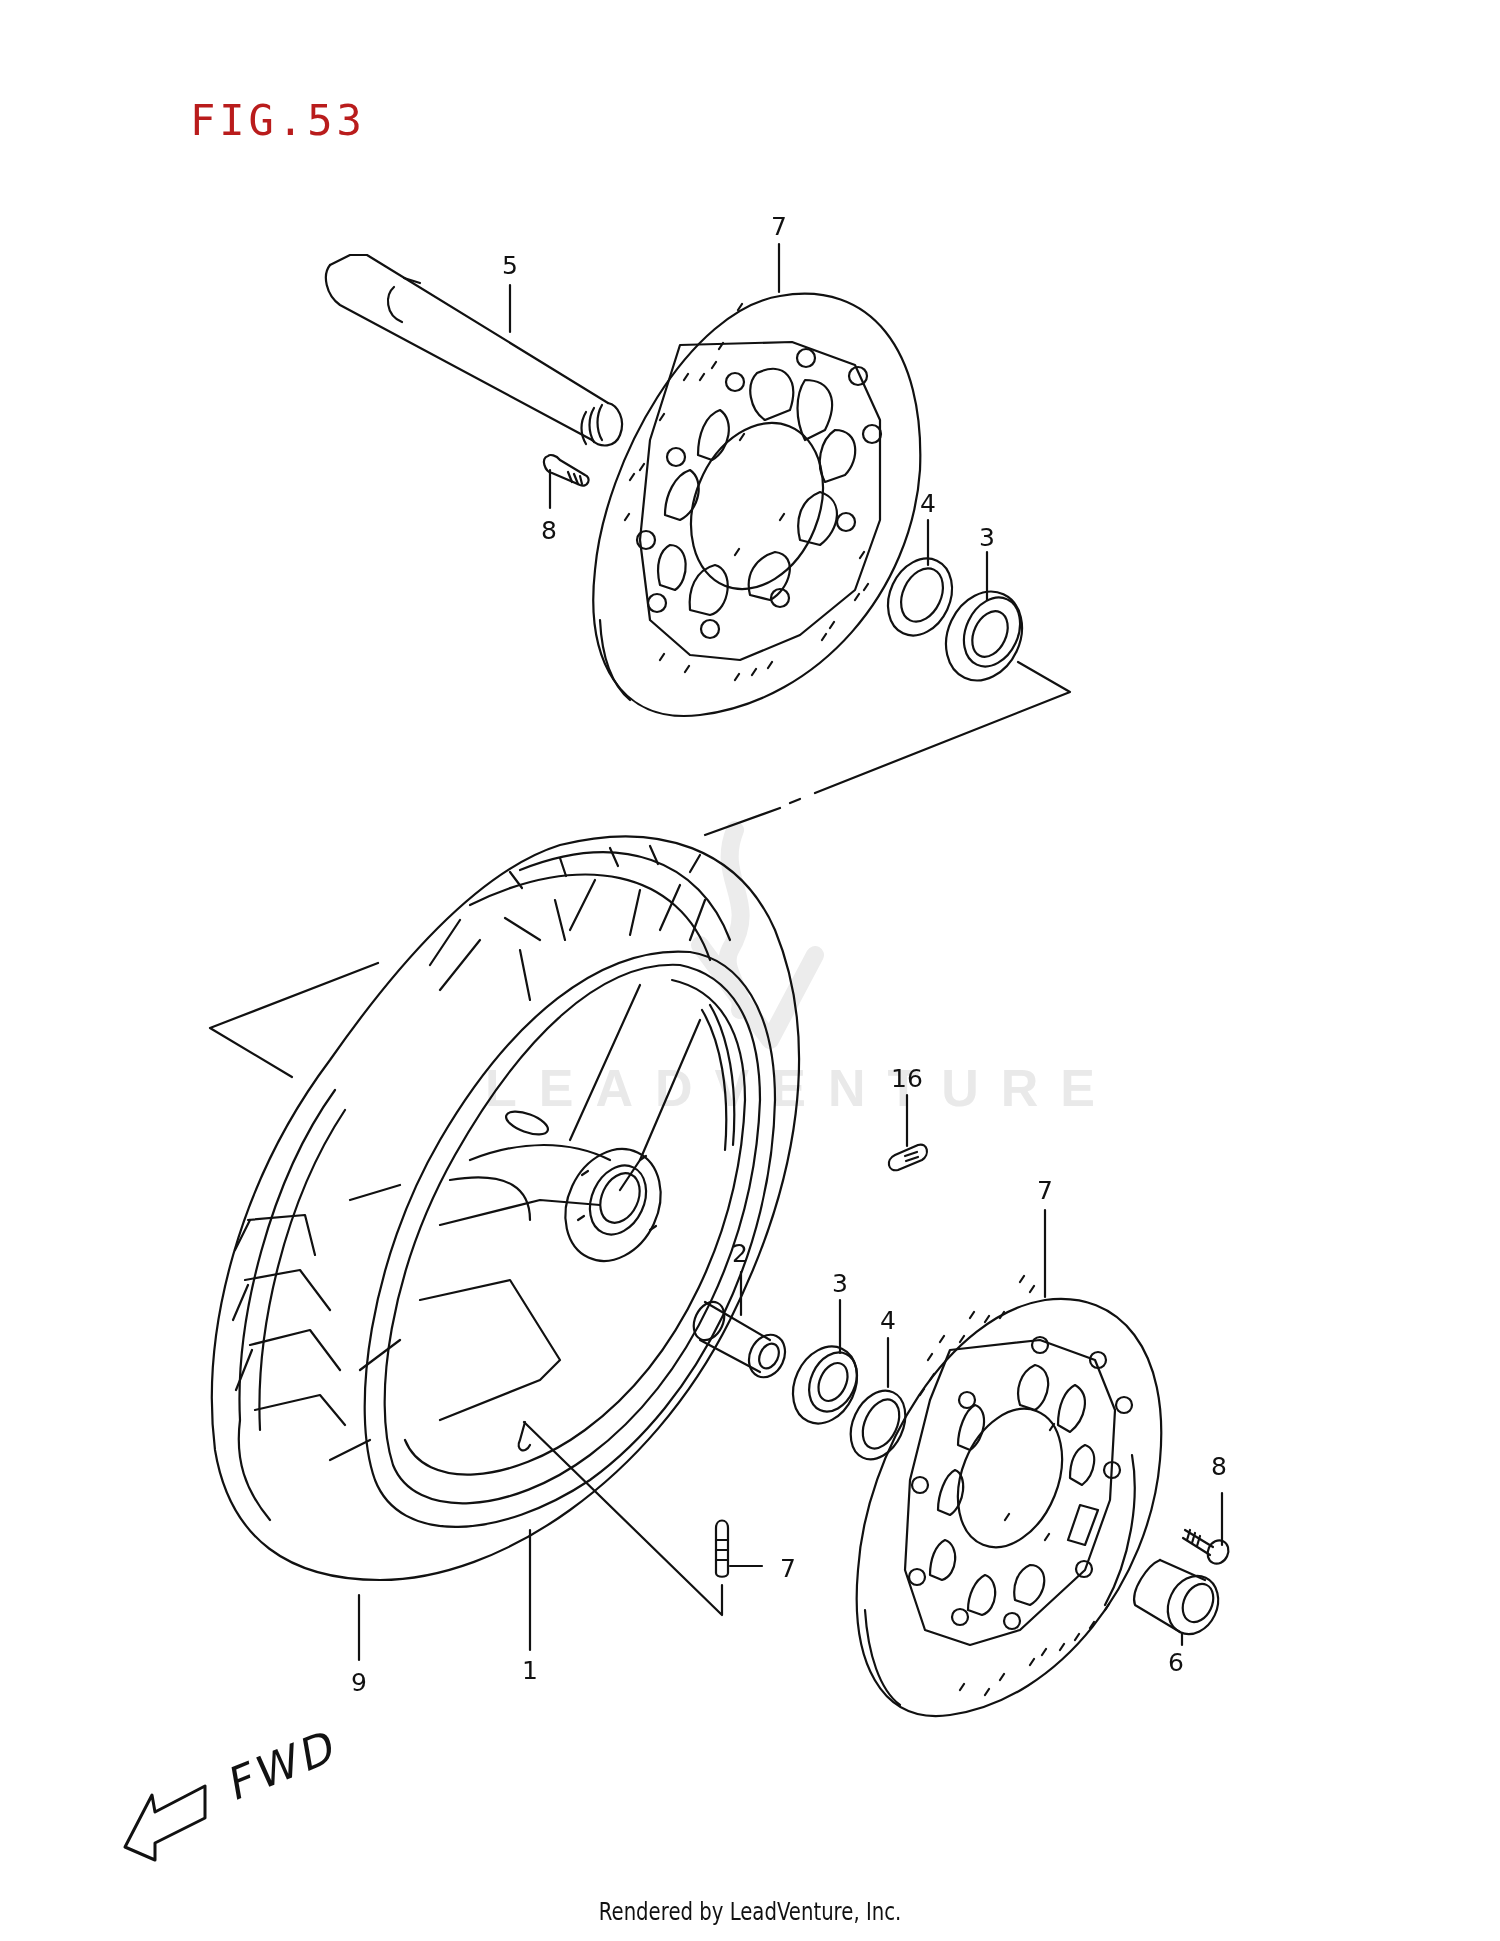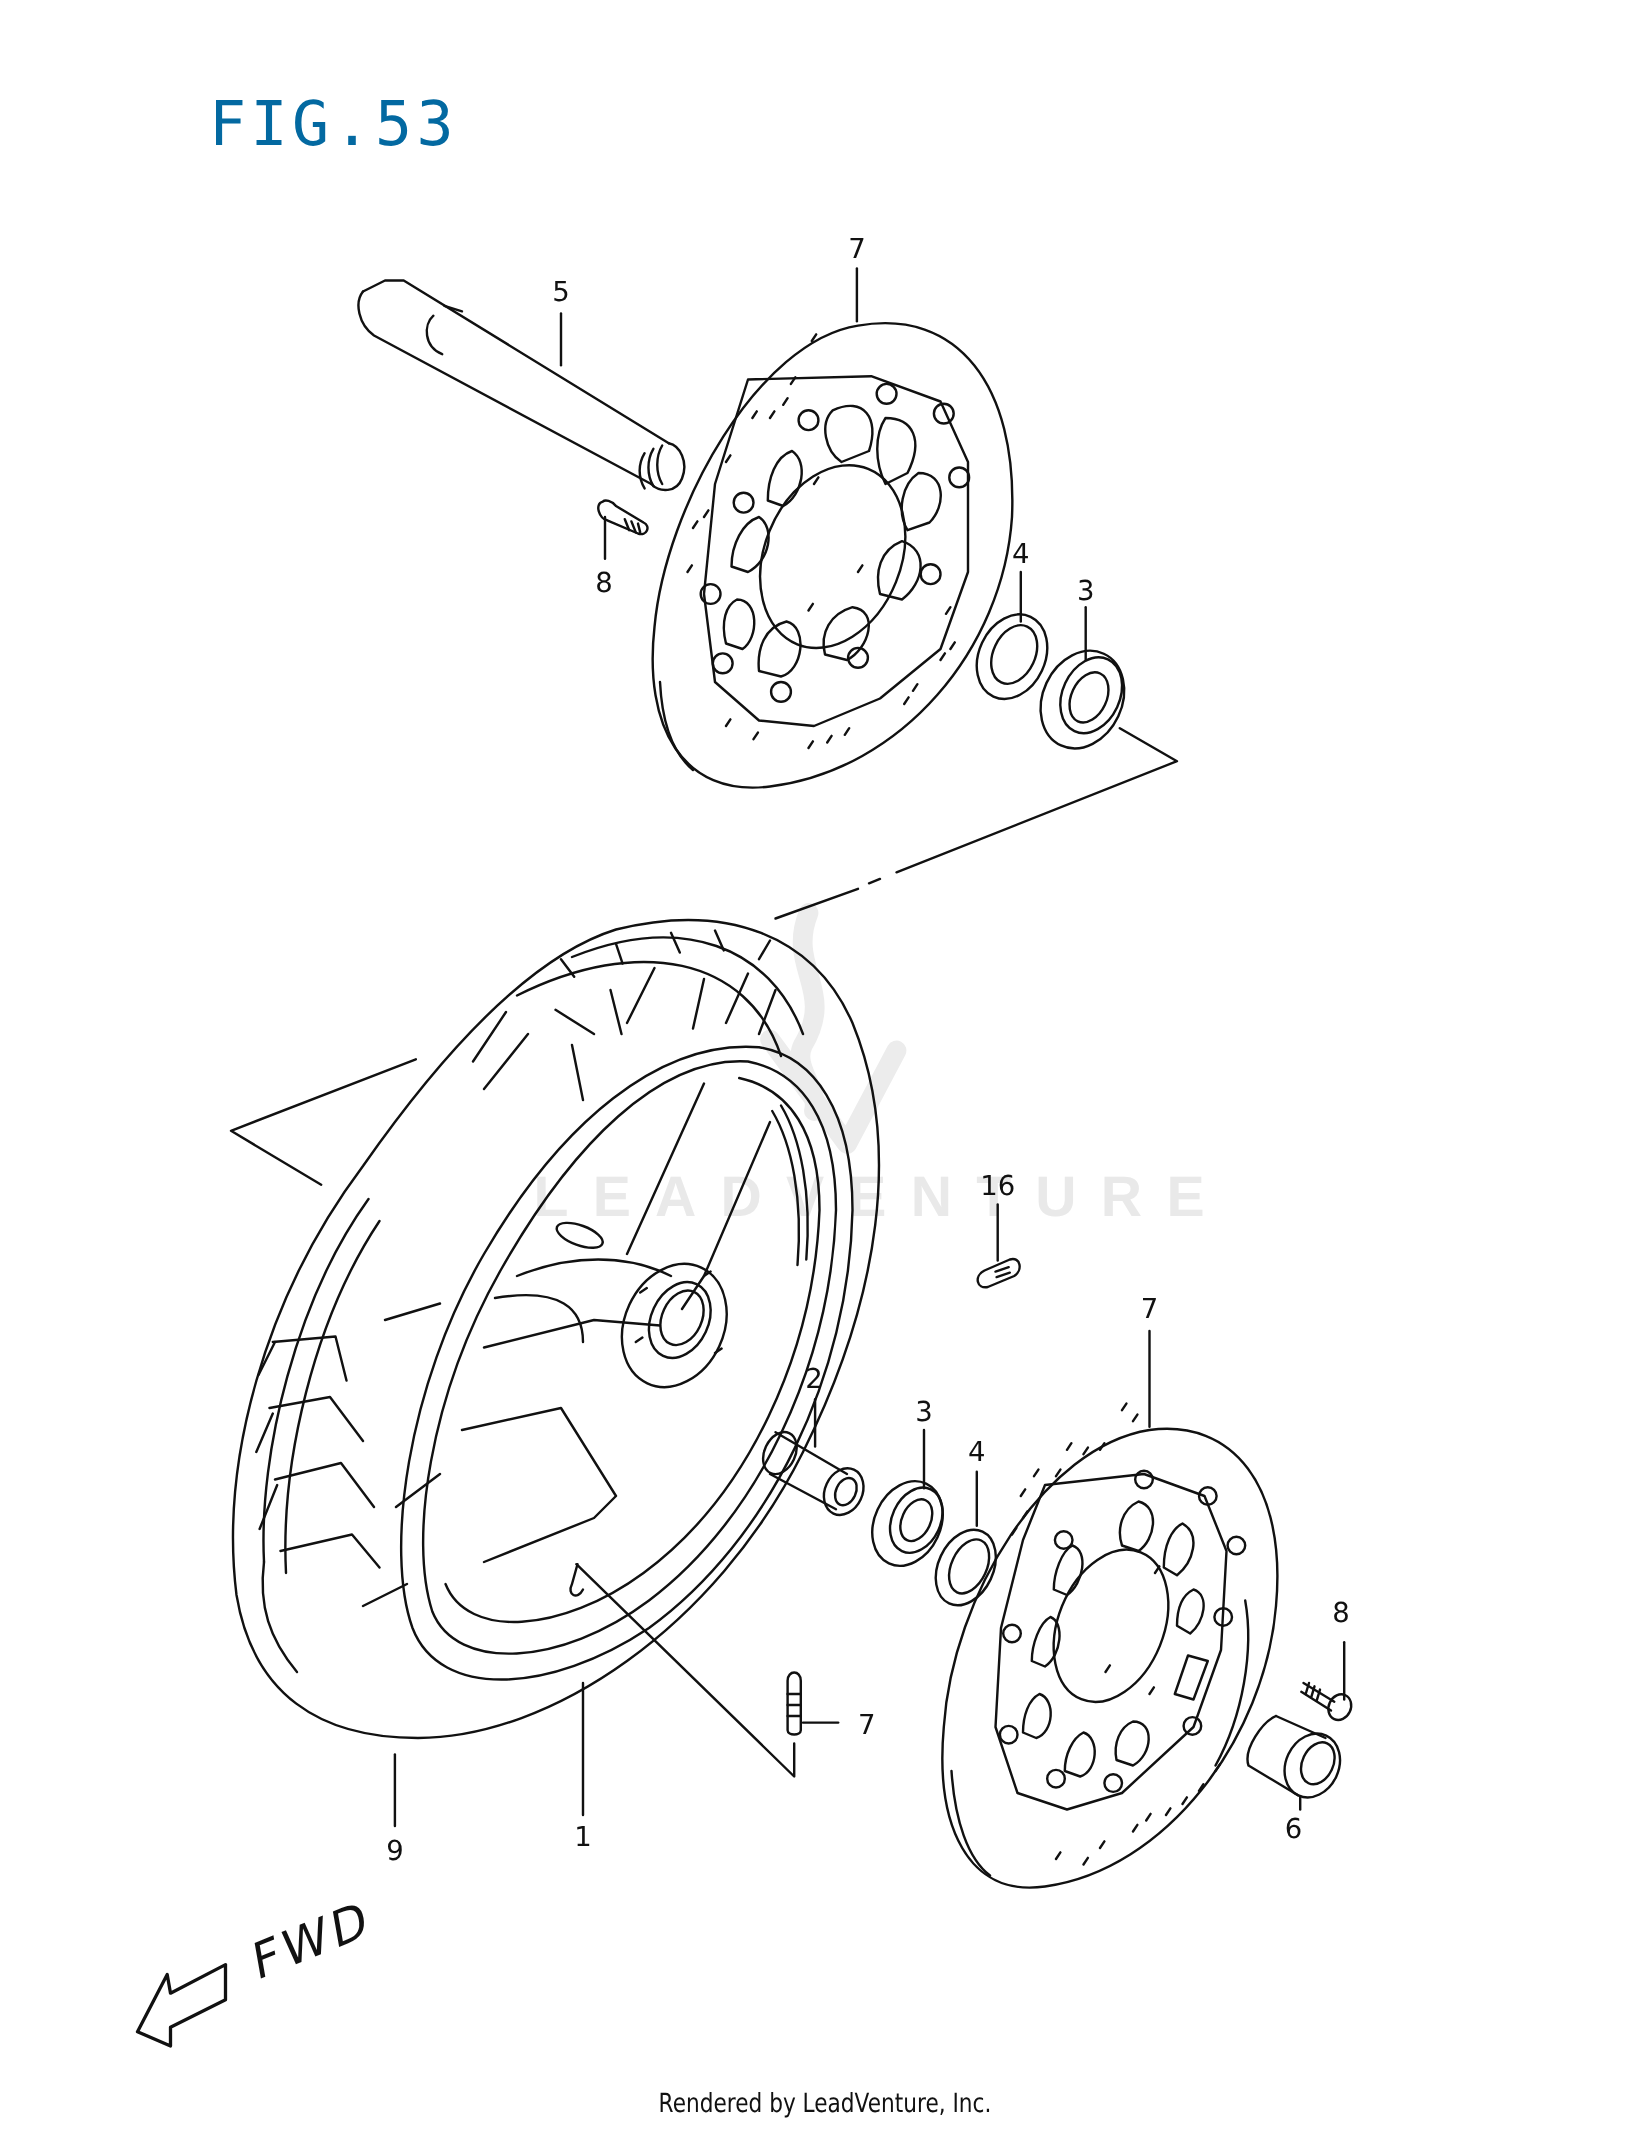--- a/index.html
+++ b/index.html
@@ -1,17 +1,17 @@
 <!DOCTYPE html>
 <html><head>
 <meta charset="utf-8">
 <style>
   html, body { margin:0; padding:0; background:#ffffff; }
   body { width:1500px; height:1941px; position:relative; overflow:hidden; font-family:"DejaVu Sans", sans-serif; }
-  .fig-title { position:absolute; left:190px; top:81px; font-family:"DejaVu Sans Mono", monospace; font-size:56px; letter-spacing:4px; color:#0369a1; font-weight:normal; }
+  .fig-title { position:absolute; left:190px; top:96px; font-family:"DejaVu Sans Mono", monospace; font-size:42px; letter-spacing:4px; color:#b91c1c; font-weight:normal; }
   .watermark { position:absolute; left:485px; top:1058px; font-family:"Liberation Sans", sans-serif; font-weight:bold; font-size:52px; letter-spacing:22px; color:#e9e9e9; }
   .footer { position:absolute; left:0; width:1500px; top:1898px; text-align:center; font-family:"DejaVu Sans", sans-serif; font-size:24px; color:#111; transform:scaleX(0.82); transform-origin:center; }
   svg.diagram { position:absolute; left:0; top:0; }
   svg.diagram * { fill:none; stroke:#111; stroke-width:2.2; stroke-linecap:round; stroke-linejoin:round; }
   svg.diagram .logo { stroke:#ececec; stroke-width:18; }
   .callout { position:absolute; font-family:"DejaVu Sans", sans-serif; font-size:25px; color:#111; transform:translate(-50%,-50%); line-height:1; }
   .fwd-label { position:absolute; left:226px; top:1760px; font-family:"DejaVu Sans", sans-serif; font-size:44px; color:#111; transform:rotate(-22deg) skewX(-12deg); transform-origin:left top; letter-spacing:4px; }
 </style>
 </head>
 <body>

